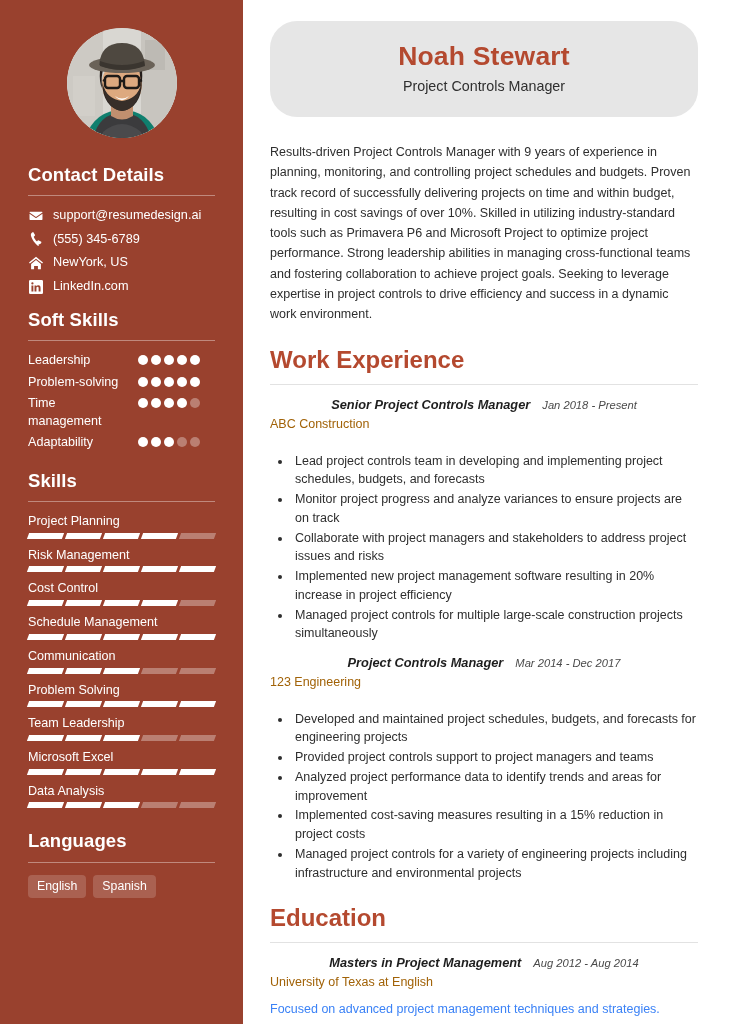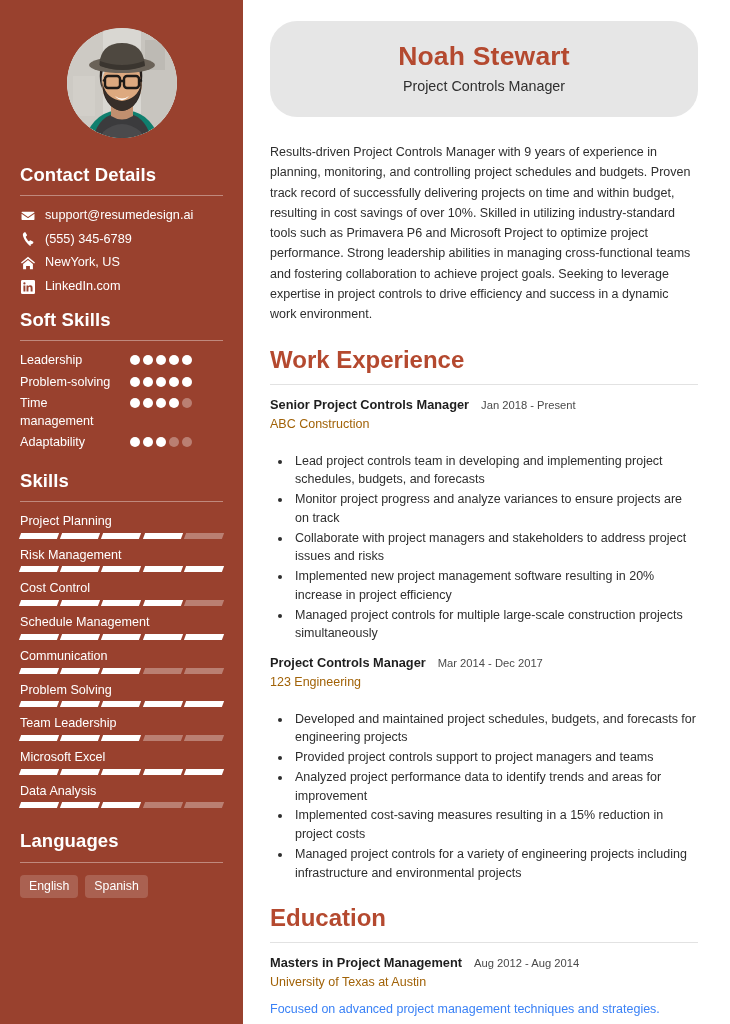--- a/index.html
+++ b/index.html
@@ -29,21 +29,21 @@
     display: flex; justify-content: center;
     padding-top: 28px;
   }
   .photo {
     width: 110px; height: 110px; border-radius: 50%;
     overflow: hidden; position: relative;
     background: #cfcfcb;
   }
   .photo svg { display: block; width: 110px; height: 110px; }
 
-  .side-sec { padding: 0 20px; }
+  .side-sec { padding: 0 28px; }
   .side-sec.first { margin-top: 26px; }
   .side-h {
     font-size: 18.5px; font-weight: bold; letter-spacing: .1px;
     color: #ffffff; line-height: 1.2;
   }
   .side-rule {
     height: 1px; background: rgba(255,255,255,.38);
     margin: 9px 0 0 0;
   }
 
@@ -129,22 +129,23 @@
 
   .main-sec { margin-top: 22px; }
   .main-h {
     color: #b4492f; font-size: 24px; font-weight: bold;
     line-height: 1.2;
   }
   .main-rule { height: 1px; background: #e2e2e2; margin-top: 9px; }
 
   .entry { margin-top: 12px; }
   .entry-top {
-    display: flex; justify-content: flex-start; align-items: baseline;
+    display: flex; justify-content: center; align-items: baseline;
     gap: 12px;
+    font-style: italic;
   }
   .entry-title { font-size: 12.8px; font-weight: bold; color: #1e1e1e; line-height: 1.3; }
   .entry-date { font-size: 11.2px; color: #4a4a4a; white-space: nowrap; line-height: 1.3; }
   .entry-org { font-size: 12.5px; color: #a16207; margin-top: 2px; line-height: 1.35; }
   .entry-desc { font-size: 12.5px; color: #3b82f6; margin-top: 9px; line-height: 1.55; }
 
   ul.bullets { margin: 19px 0 0 0; padding-left: 22px; }
   ul.bullets li {
     font-size: 12.5px; color: #2e2e2e; line-height: 1.5;
     margin-bottom: 1px; padding-left: 3px;
@@ -454,21 +455,21 @@
 
     <section class="main-sec">
       <div class="main-h">Education</div>
       <div class="main-rule"></div>
       <div id="edu-list">
           <div class="entry">
             <div class="entry-top">
               <div class="entry-title">Masters in Project Management</div>
               <div class="entry-date">Aug 2012 - Aug 2014</div>
             </div>
-            <div class="entry-org">University of Texas at Austin</div>
+            <div class="entry-org">University of Texas at English</div>
             <div class="entry-desc">Focused on advanced project management techniques and strategies.</div>
           </div>
           <div class="entry">
             <div class="entry-top">
               <div class="entry-title">Bachelors in Civil Engineering</div>
               <div class="entry-date">Aug 2005 - Aug 2009</div>
             </div>
             <div class="entry-org">Texas A&amp;M University</div>
           </div>
         </div>

